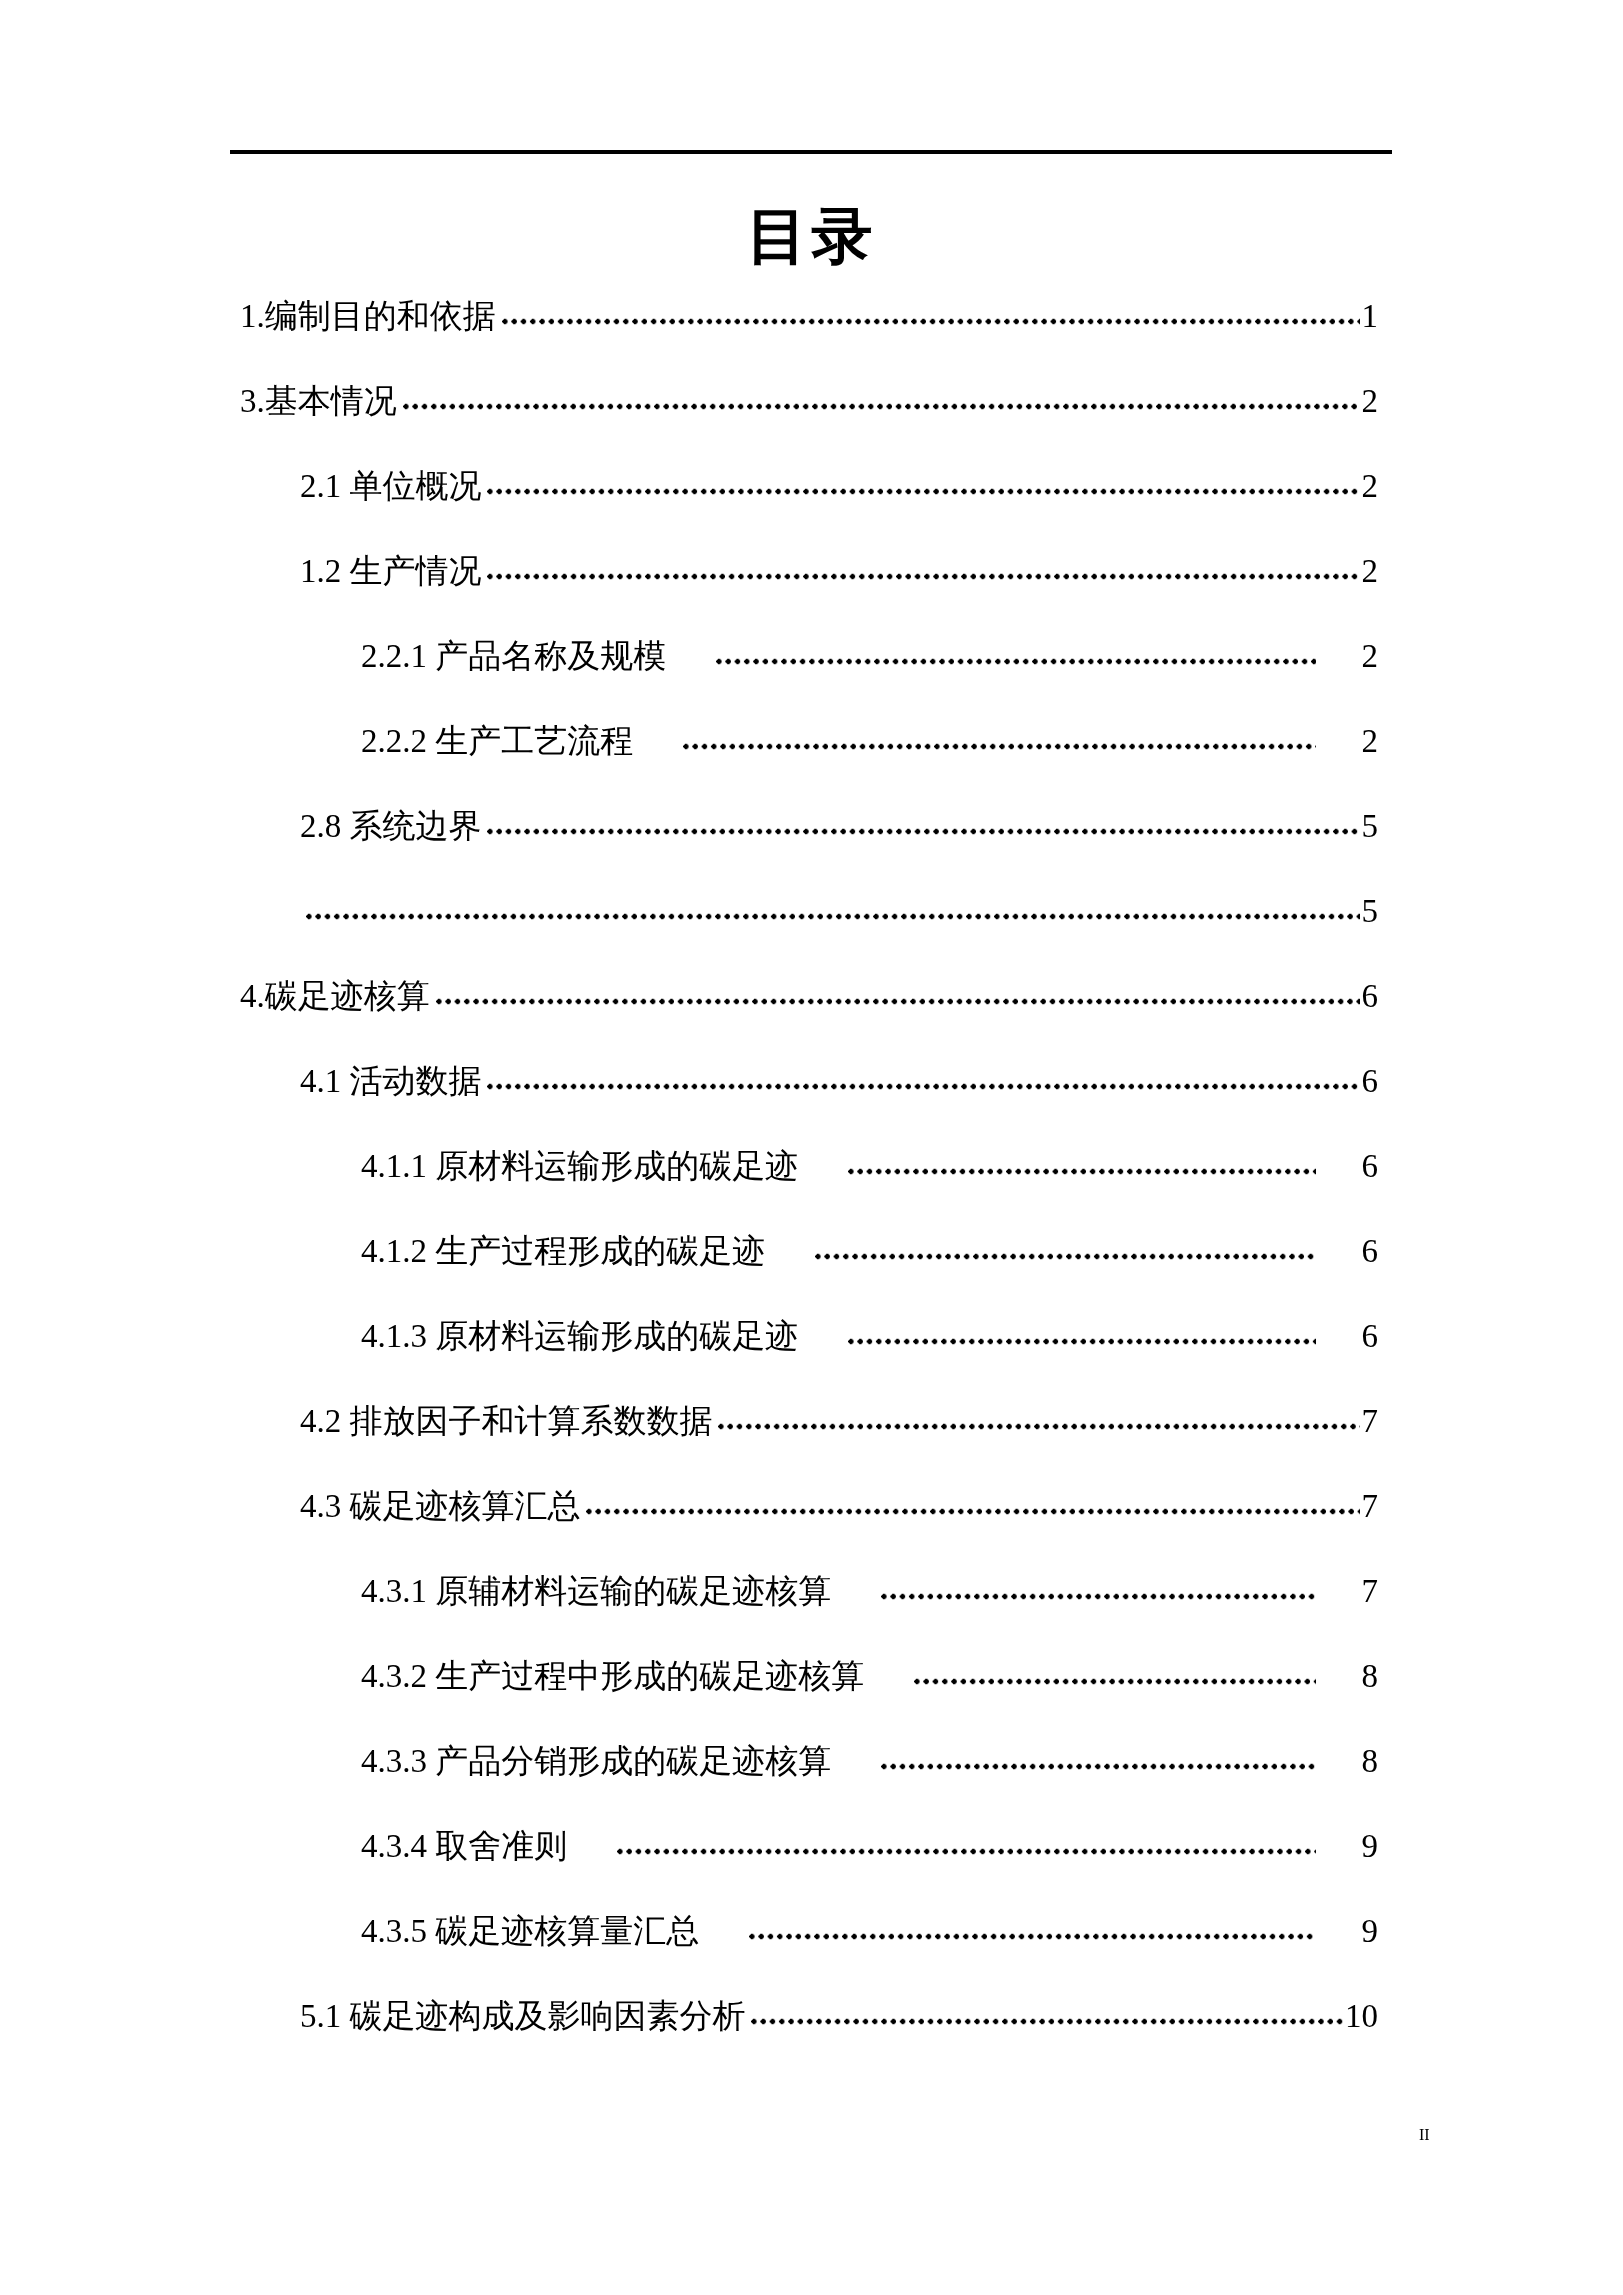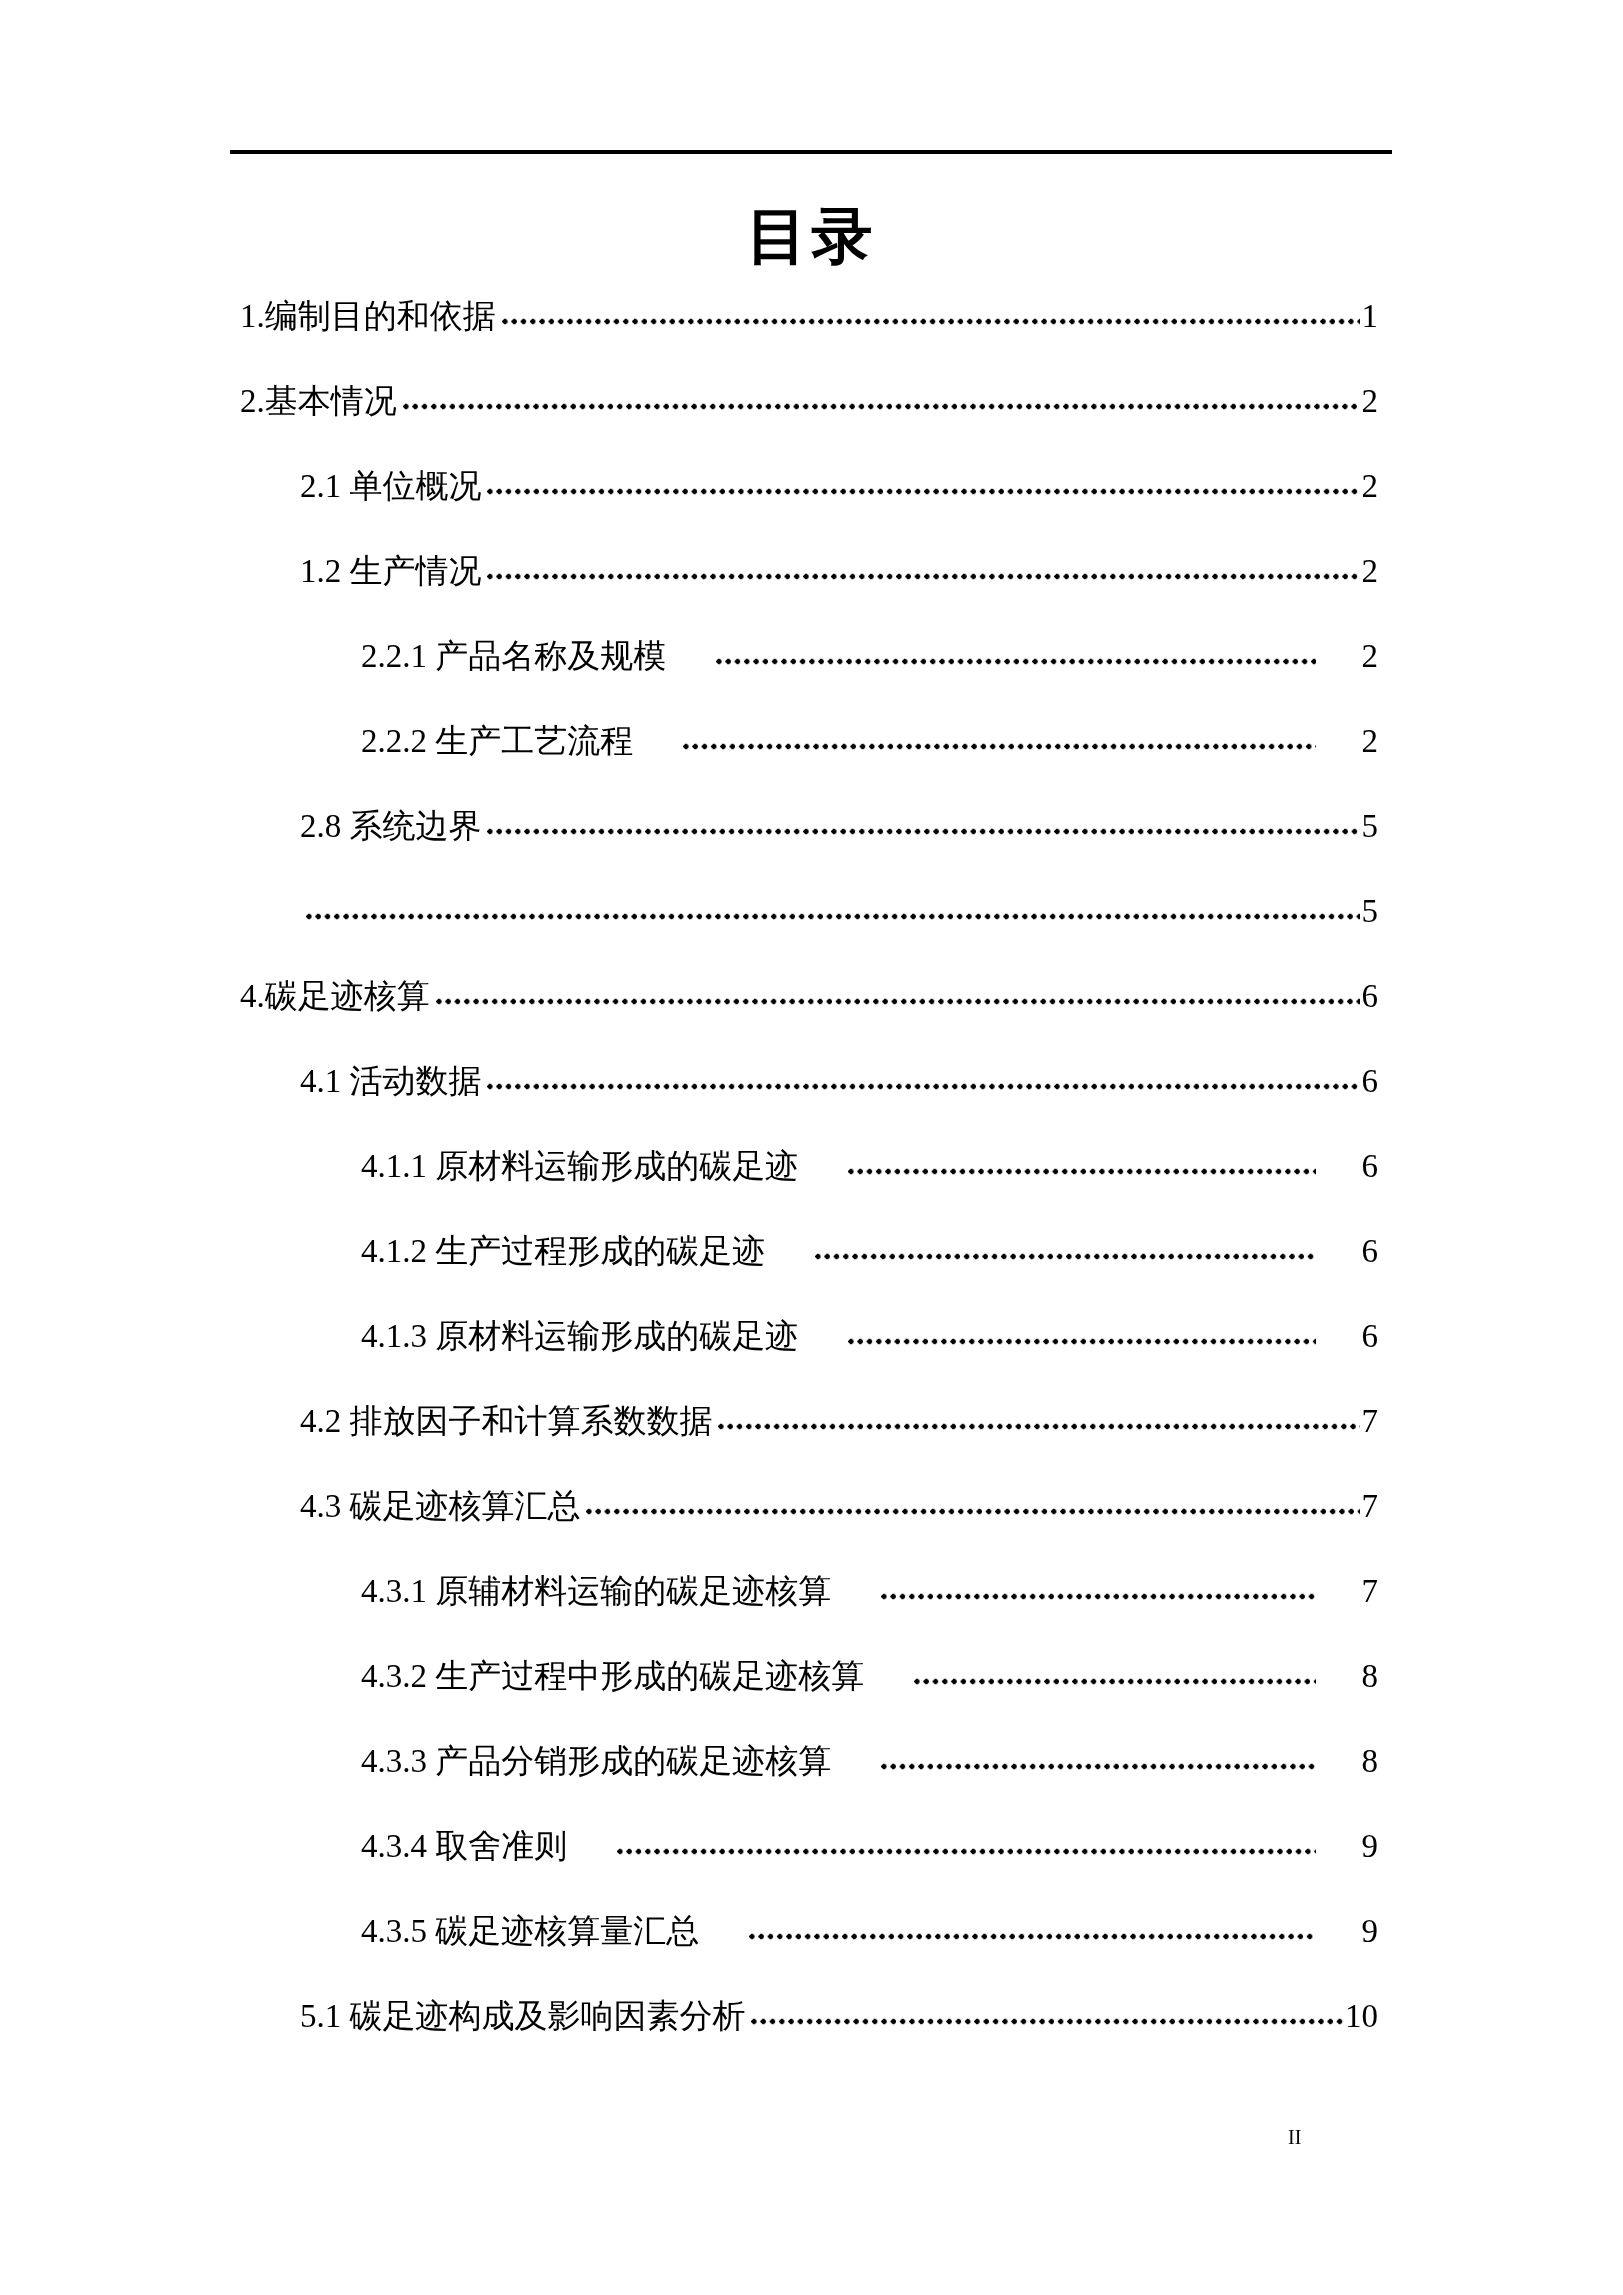--- a/index.html
+++ b/index.html
@@ -67,23 +67,23 @@
     background-image: radial-gradient(circle at 2.9px 5.4px, #000000 2.5px, rgba(0,0,0,0) 2.7px);
     background-size: 9.3px 10.8px;
     background-repeat: repeat-x;
     background-position: left center;
   }
   .pg {
     flex: 0 0 auto;
   }
   .page-footer {
     position: absolute;
-    left: 1288px;
+    left: 1419px;
     top: 2125px;
-    font-size: 20px;
+    font-size: 16px;
     line-height: 1.2;
   }
 </style>
 </head>
 <body>
 
 <div class="page">
 
   <div class="header-rule"></div>
 
@@ -91,21 +91,21 @@
 
   <div class="toc">
 
     <div class="toc-row lvl0">
       <span class="lbl">1.编制目的和依据</span>
       <span class="leader"></span>
       <span class="pg">1</span>
     </div>
 
     <div class="toc-row lvl0">
-      <span class="lbl">2.基本情况</span>
+      <span class="lbl">3.基本情况</span>
       <span class="leader"></span>
       <span class="pg">2</span>
     </div>
 
     <div class="toc-row lvl1">
       <span class="lbl">2.1 单位概况</span>
       <span class="leader"></span>
       <span class="pg">2</span>
     </div>
 

